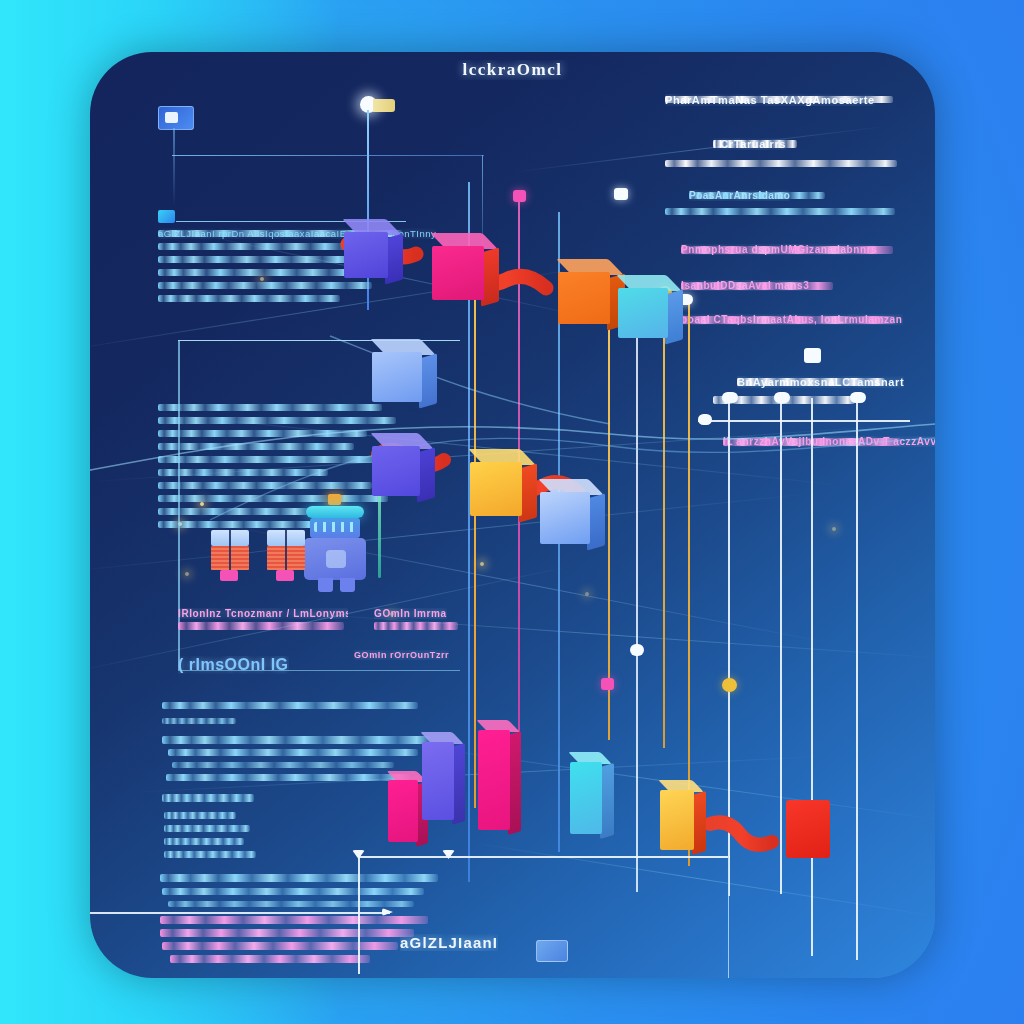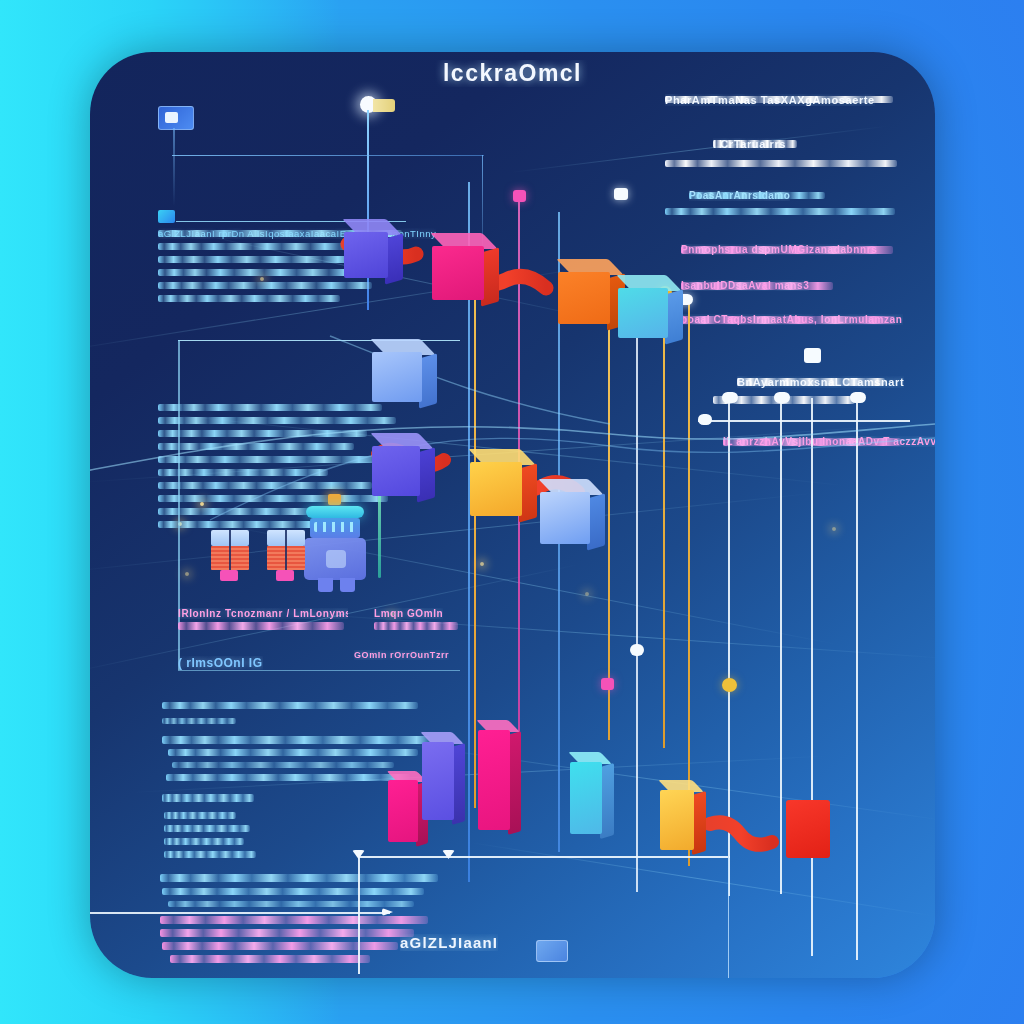--- a/index.html
+++ b/index.html
@@ -104,22 +104,23 @@
       rgba(255,160,235,.95) 55%, rgba(235,140,230,.3) 63%,
       rgba(255,175,240,.95) 72%, rgba(230,140,225,.3) 81%,
       rgba(255,160,235,.92) 90%, rgba(235,140,230,.25) 100%);
   }
   .glyphtext{
     position:absolute;white-space:nowrap;letter-spacing:.5px;
     text-shadow:0 0 6px rgba(180,230,255,.55);
     overflow:hidden;
   }
   .title{
-    color:#f3f8ff;font-size:23px;font-weight:700;letter-spacing:1.5px;
+    color:#f3f8ff;font-size:17px;font-weight:700;letter-spacing:1.5px;
     text-shadow:0 0 9px rgba(190,235,255,.8);
+    font-family:Liberation Serif, serif;
   }
   .cap{color:#eef6ff;font-size:15px;font-weight:700;letter-spacing:1.2px;
     text-shadow:0 0 8px rgba(190,235,255,.75);}
   .hdr-w{color:#f2f8ff;font-size:11px;font-weight:700;letter-spacing:.6px;}
   .hdr-p{color:#ff9fe2;font-size:10px;font-weight:700;letter-spacing:.6px;}
   .hdr-c{color:#9fe2ff;font-size:10px;font-weight:700;letter-spacing:.5px;}
 
   .chip{position:absolute;border-radius:3px;}
   .robot{position:absolute;}
 </style>
@@ -227,25 +228,25 @@
       <span style="position:absolute;left:0;top:0;width:38px;height:16px;border-radius:2px;background:linear-gradient(180deg,#cfe4ff,#9fc4f4);"></span>
       <span style="position:absolute;left:0;top:16px;width:38px;height:24px;border-radius:1px;
                    background:repeating-linear-gradient(180deg,#e8563f 0 2px, #f27a5c 2px 4px);"></span>
       <span style="position:absolute;left:9px;top:40px;width:18px;height:11px;border-radius:2px;background:#f552b8;"></span>
       <span style="position:absolute;left:18px;top:0;width:1.5px;height:40px;background:rgba(25,45,100,.85);"></span>
     </div>
 
     <div style="position:absolute;left:88px;top:556px;width:280px;height:62px;">
       <div class="glyphtext hdr-p" style="left:0;top:0;max-width:170px;">IRIonInz  Tcnozmanr / LmLonyms c ImVIanmD</div>
       <div class="tline p" style="left:0;top:14px;width:166px;height:8px;"></div>
-      <div class="glyphtext hdr-p" style="left:196px;top:0;max-width:84px;">Lmqn GOmIn</div>
+      <div class="glyphtext hdr-p" style="left:196px;top:0;max-width:84px;">GOmIn Imrma</div>
       <div class="tline p" style="left:196px;top:14px;width:84px;height:8px;"></div>
       <div class="glyphtext hdr-p" style="left:176px;top:42px;font-size:9px;">GOmIn rOrrOunTzrr</div>
     </div>
-    <div class="glyphtext hdr-c" style="left:88px;top:604px;font-size:12px;color:#7fc6ff;">( rImsOOnI IG</div>
+    <div class="glyphtext hdr-c" style="left:88px;top:604px;font-size:16px;color:#7fc6ff;">( rImsOOnI IG</div>
 
     <div style="position:absolute;left:72px;top:650px;width:270px;">
       <div class="tline" style="left:0;top:0px;width:256px;height:7px;"></div>
       <div class="tline" style="left:0;top:16px;width:74px;height:6px;opacity:.85;"></div>
       <div class="tline" style="left:0;top:34px;width:268px;height:8px;"></div>
       <div class="tline" style="left:6px;top:47px;width:250px;height:7px;"></div>
       <div class="tline" style="left:10px;top:60px;width:222px;height:6px;opacity:.8;"></div>
       <div class="tline" style="left:4px;top:72px;width:244px;height:7px;"></div>
       <div class="tline" style="left:0;top:92px;width:92px;height:8px;"></div>
       <div class="glyphtext" style="left:0;top:-20px;font-size:0px;">Th mTJInm nI mnsAnIsmnaIrmg ArMMMTIEI ssInzrp vnsanaraT</div>

